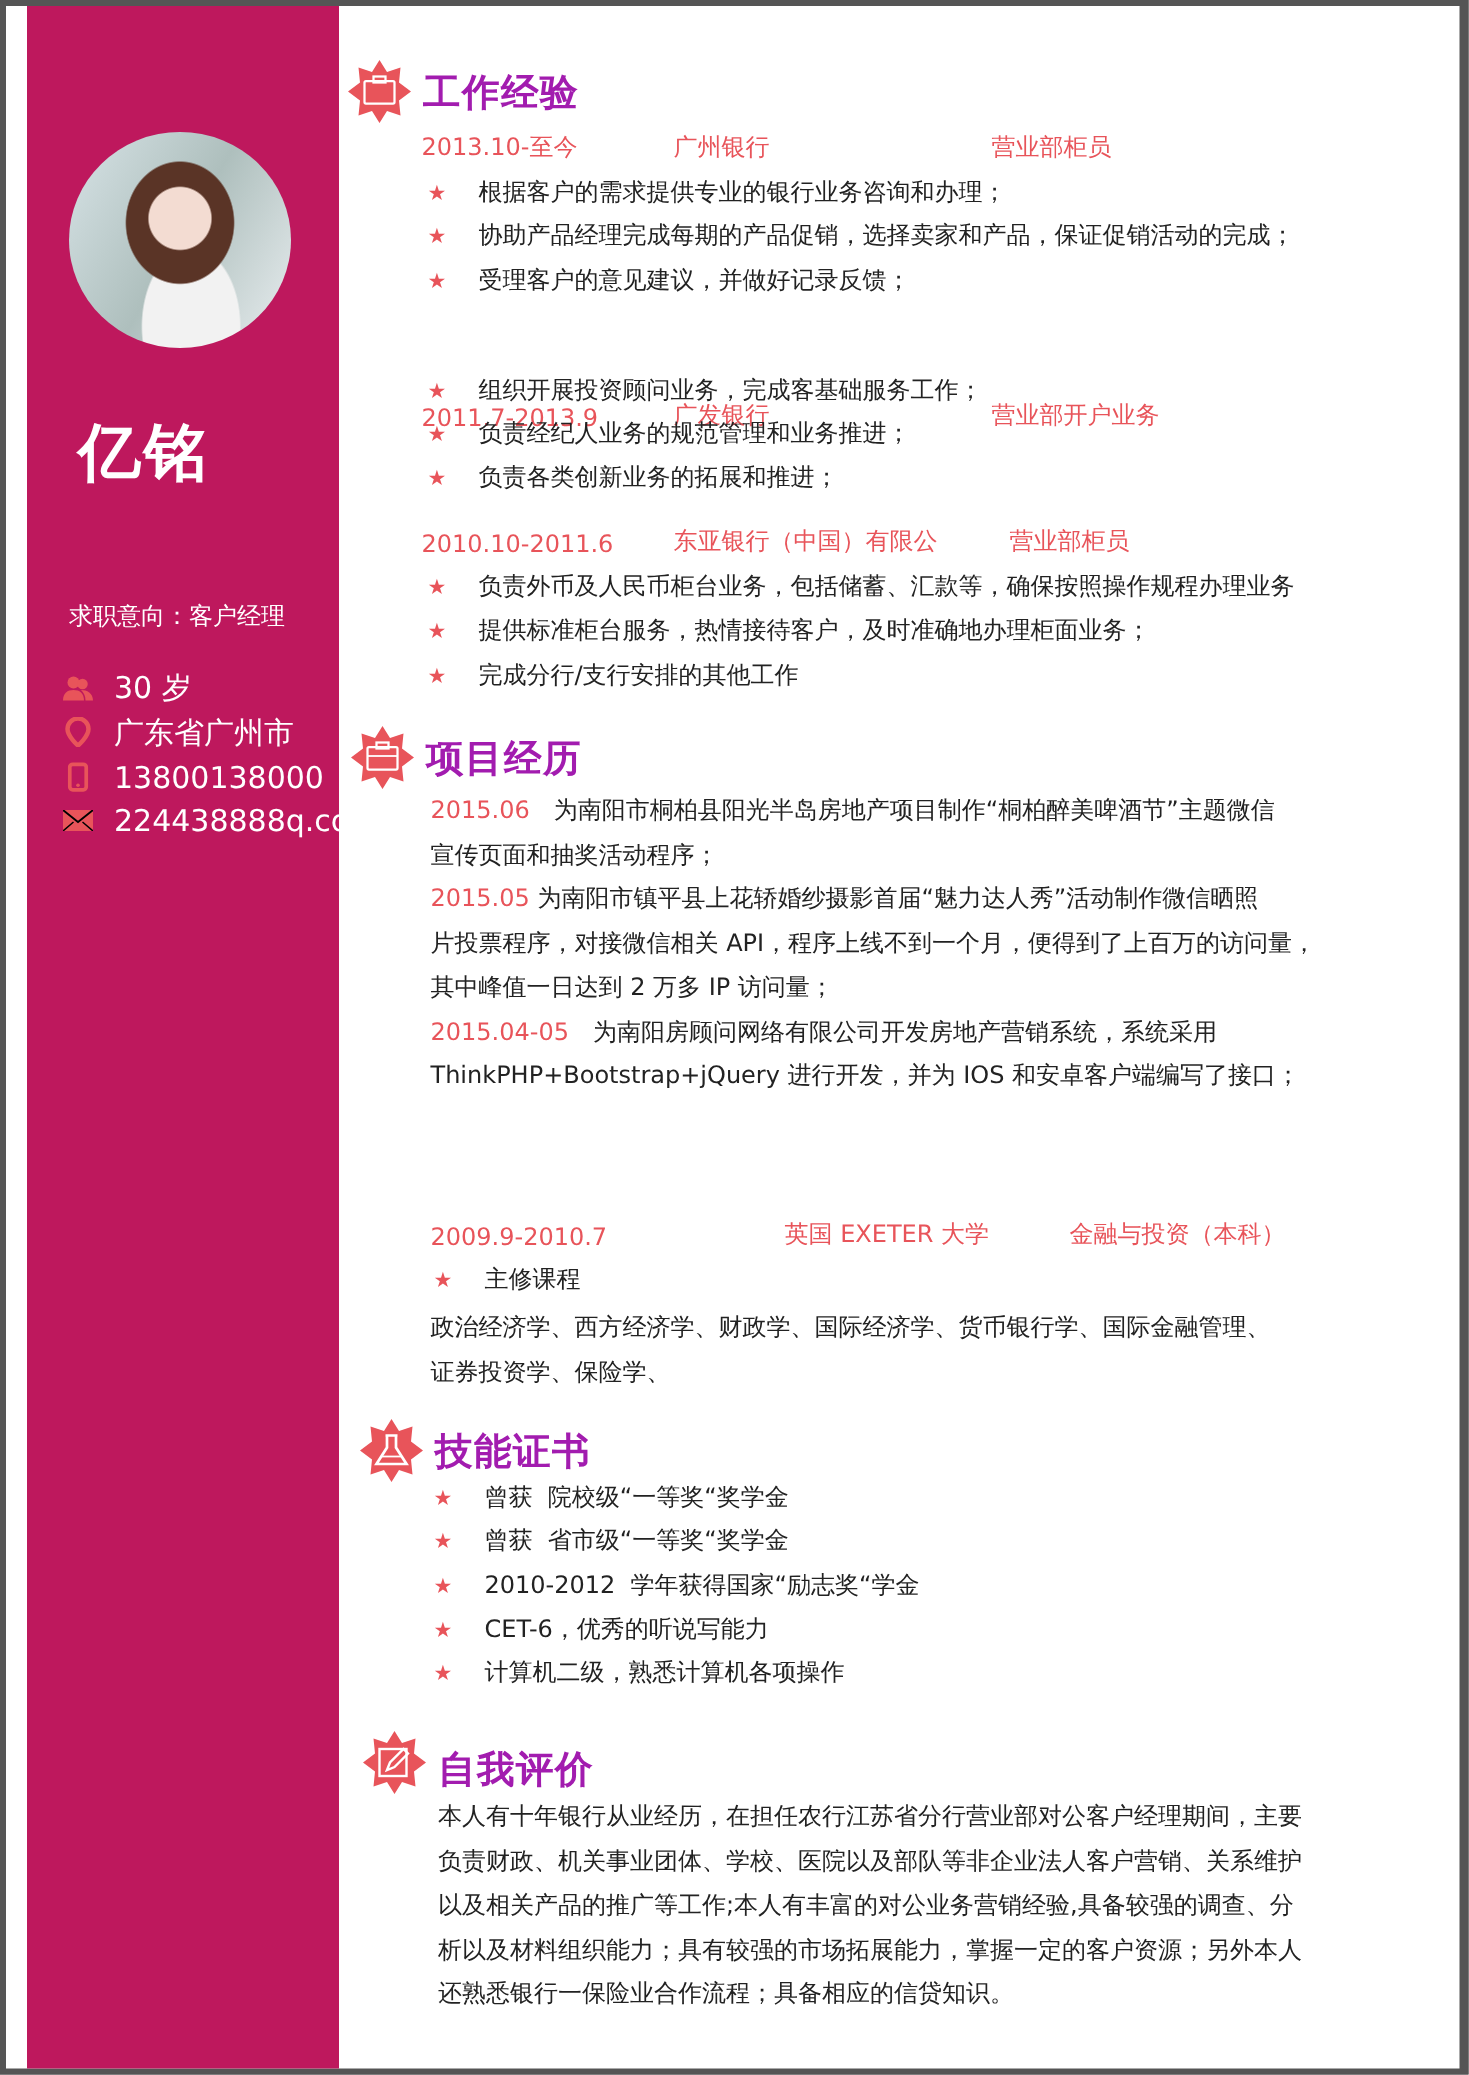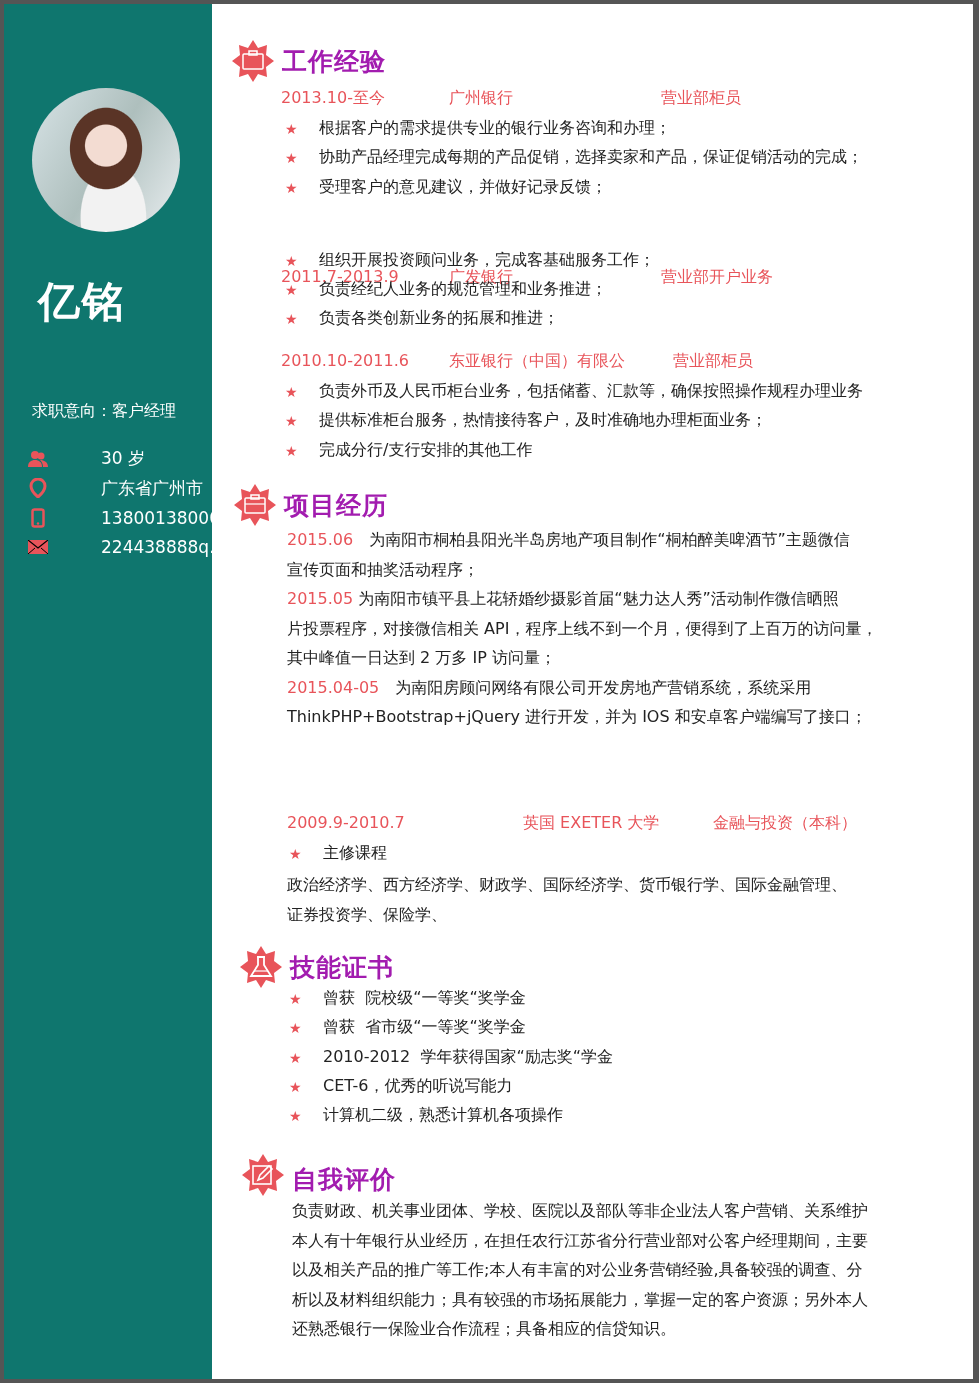--- a/index.html
+++ b/index.html
@@ -1,36 +1,36 @@
 <!DOCTYPE html>
 <html><head>
 <meta charset="utf-8">
 <style>
   * { box-sizing: border-box; margin: 0; padding: 0; }
   html, body { width: 979px; height: 1383px; overflow: hidden; background: #555; }
   body { font-family: "DejaVu Sans", "Liberation Sans", sans-serif; position: relative; }
   .page { position: absolute; left: 4px; top: 4px; width: 969px; height: 1375px; background: #fff; }
-  .sidebar { position: absolute; left: 0; top: 0; width: 208px; height: 100%; background: #0f766e; color: #fff; }
+  .sidebar { position: absolute; left: 14px; top: 0; width: 208px; height: 100%; background: #be185d; color: #fff; }
   .avatar { position: absolute; left: 28px; top: 84px; width: 148px; height: 144px; border-radius: 50%;
     background: radial-gradient(circle at 50% 40%, #f3dcd2 0 18%, transparent 19%),
                 radial-gradient(ellipse at 50% 42%, #5a3426 0 34%, transparent 35%),
                 radial-gradient(ellipse at 55% 90%, #f2f2f2 0 28%, transparent 29%),
                 linear-gradient(120deg, #d7e3e6, #aebfbd 50%, #e9eef0);
     overflow: hidden; }
   .name { position: absolute; left: 34px; top: 270px; font-size: 42px; font-weight: bold; letter-spacing: 2px; }
   .intent { position: absolute; left: 28px; top: 356px; font-size: 16px; margin-top: 41px; }
   .info { position: absolute; left: 24px; top: 440px; }
-  .info-row { display: flex; align-items: center; height: 29.5px; font-size: 17px; gap: 39px; }
+  .info-row { display: flex; align-items: center; height: 29.5px; font-size: 20px; }
   .info-row .ic { width: 20px; height: 18px; margin-right: 14px; display: flex; align-items: center; justify-content: center; }
   .main { position: absolute; left: 208px; top: 0; width: 761px; height: 100%; color: #222; }
   .sec-head { position: absolute; display: flex; align-items: center; }
   .badge { width: 42px; height: 42px; position: relative; margin-right: 8px; }
   .badge svg { position: absolute; left: 0; top: 0; }
   .sec-title { font-size: 25px; font-weight: bold; color: #a21caf; letter-spacing: 1px; }
-  .meta { position: absolute; font-size: 16px; color: #e8545a; display: flex; }
+  .meta { position: absolute; font-size: 16px; color: #e8545a; display: flex; align-items: flex-end; }
   .bul { position: absolute; font-size: 16px; display: flex; align-items: center; }
   .bul .star { color: #e8545a; width: 34px; font-size: 14px; }
   .para { position: absolute; font-size: 16px; line-height: 29.5px; }
   .red { color: #e8545a; }
 </style>
 </head>
 <body>
 
 <div class="page">
   <div class="sidebar">
@@ -216,20 +216,20 @@
       <div class="badge">
         <svg width="42" height="42" viewBox="0 0 42 42">
             <polygon points="21,0 26,8 35,5 34,15 42,21 34,27 35,37 26,34 21,42 16,34 7,37 8,27 0,21 8,15 7,5 16,8" fill="#e8545a"></polygon>
             <rect x="11" y="12" width="18" height="18" fill="none" stroke="#fff" stroke-width="1.6"></rect>
             <path d="M16 26l2-5 9-9 3 3-9 9z" fill="none" stroke="#fff" stroke-width="1.6"></path>
           </svg>
       </div>
       <div class="sec-title">自我评价</div>
     </div>
     <div class="para" style="left:80px;top:1192px;">
+      <div>本人有十年银行从业经历，在担任农行江苏省分行营业部对公客户经理期间，主要</div>
       <div>负责财政、机关事业团体、学校、医院以及部队等非企业法人客户营销、关系维护</div>
-      <div>本人有十年银行从业经历，在担任农行江苏省分行营业部对公客户经理期间，主要</div>
       <div>以及相关产品的推广等工作;本人有丰富的对公业务营销经验,具备较强的调查、分</div>
       <div>析以及材料组织能力；具有较强的市场拓展能力，掌握一定的客户资源；另外本人</div>
       <div>还熟悉银行一保险业合作流程；具备相应的信贷知识。</div>
     </div>
   </div>
 </div>
 
 </body></html>

